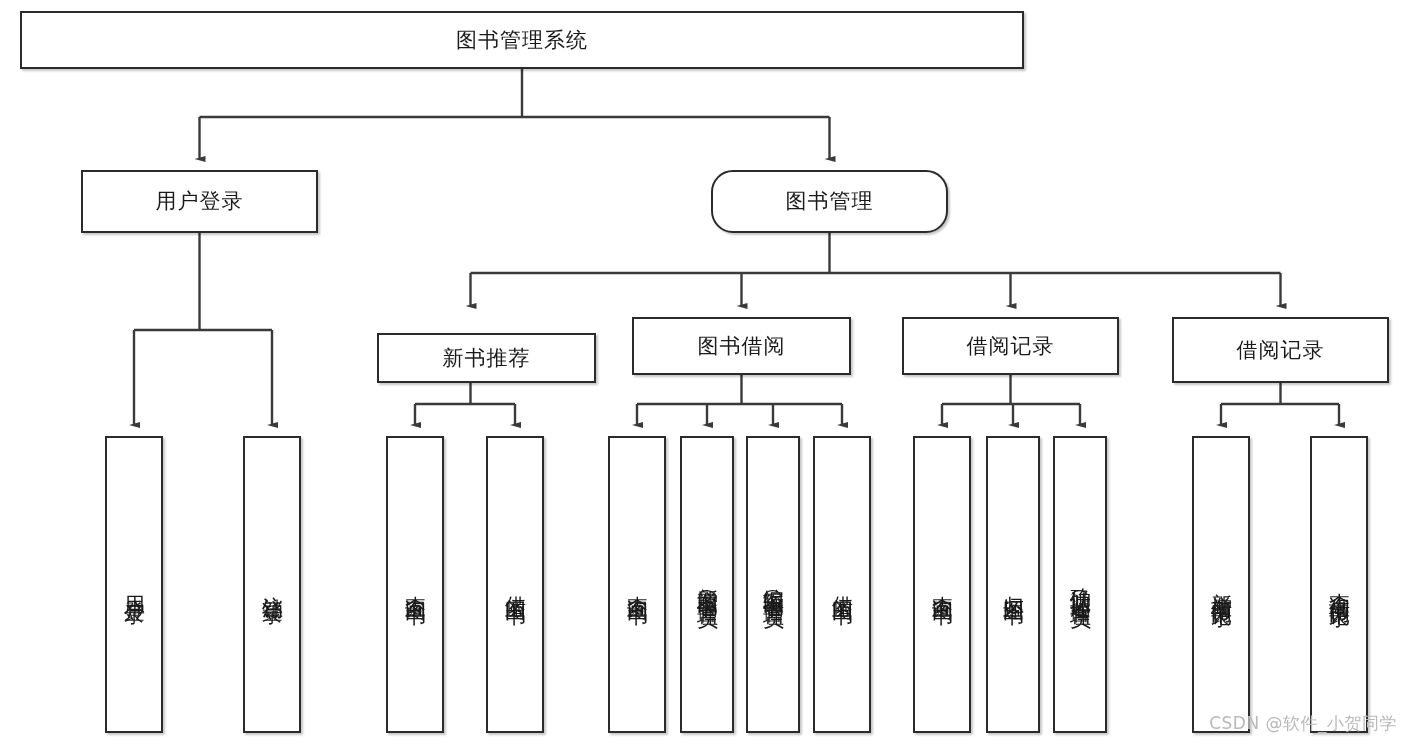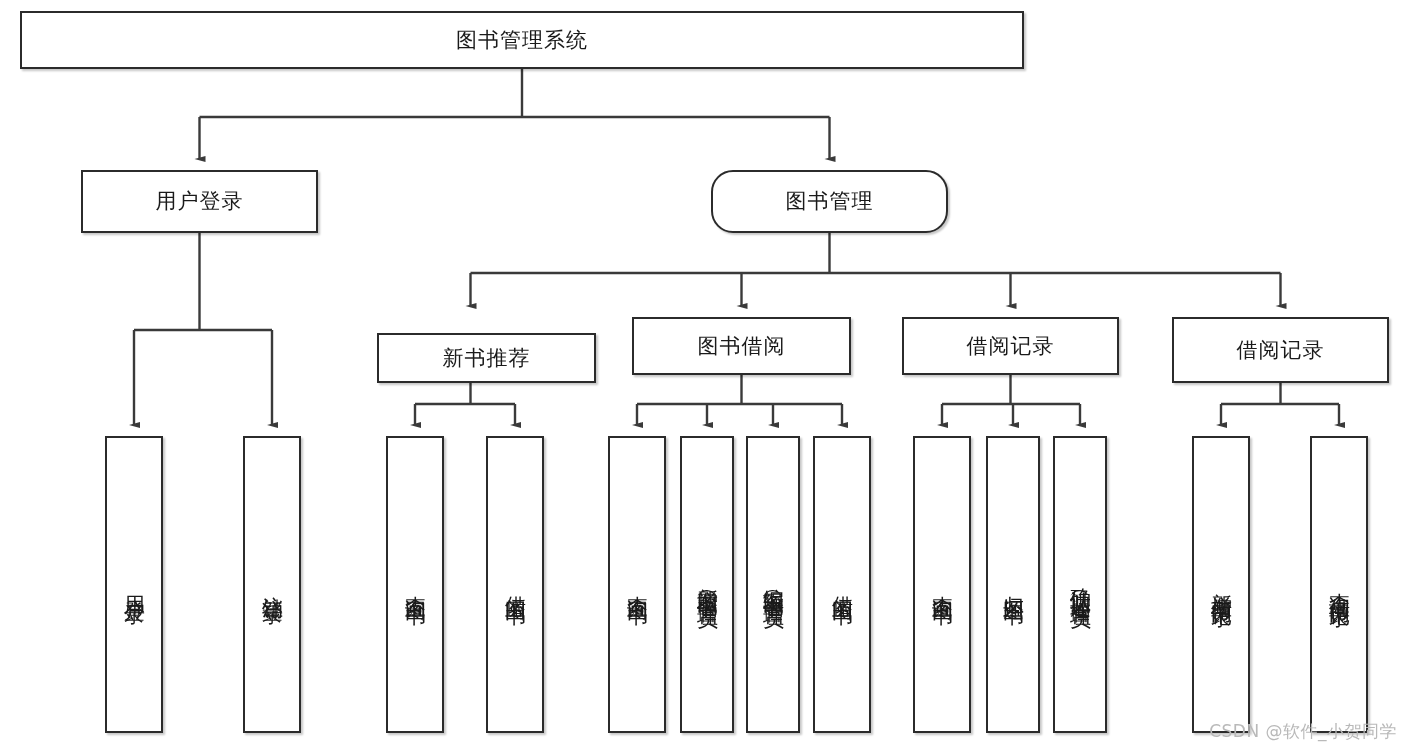--- a/index.html
+++ b/index.html
@@ -47,21 +47,21 @@
   }
   .node-label.vertical {
     writing-mode: vertical-rl;
     text-orientation: upright;
     letter-spacing: 3px;
     font-size: 21px;
   }
   .watermark {
     position: absolute;
     right: 8px;
-    bottom: 4px;
+    bottom: 12px;
     font-size: 17px;
     color: #b9b9b9;
     letter-spacing: 0.5px;
     white-space: nowrap;
     user-select: none;
   }
 </style>
 </head>
 <body>
 

